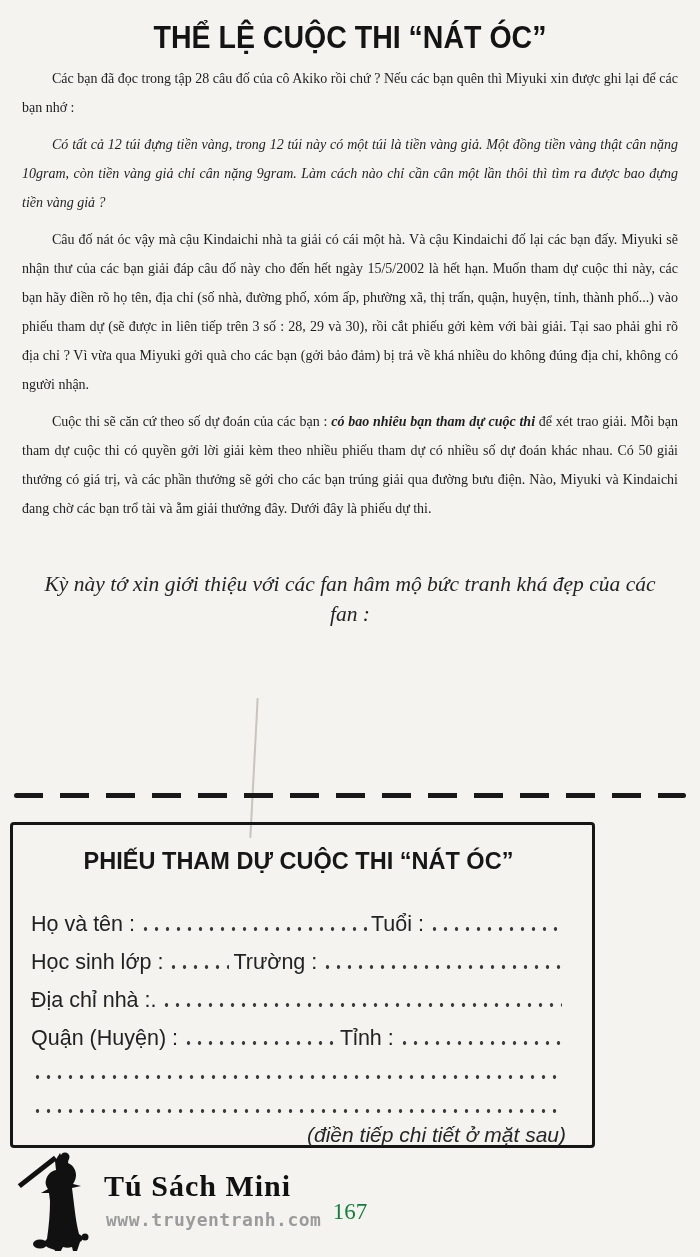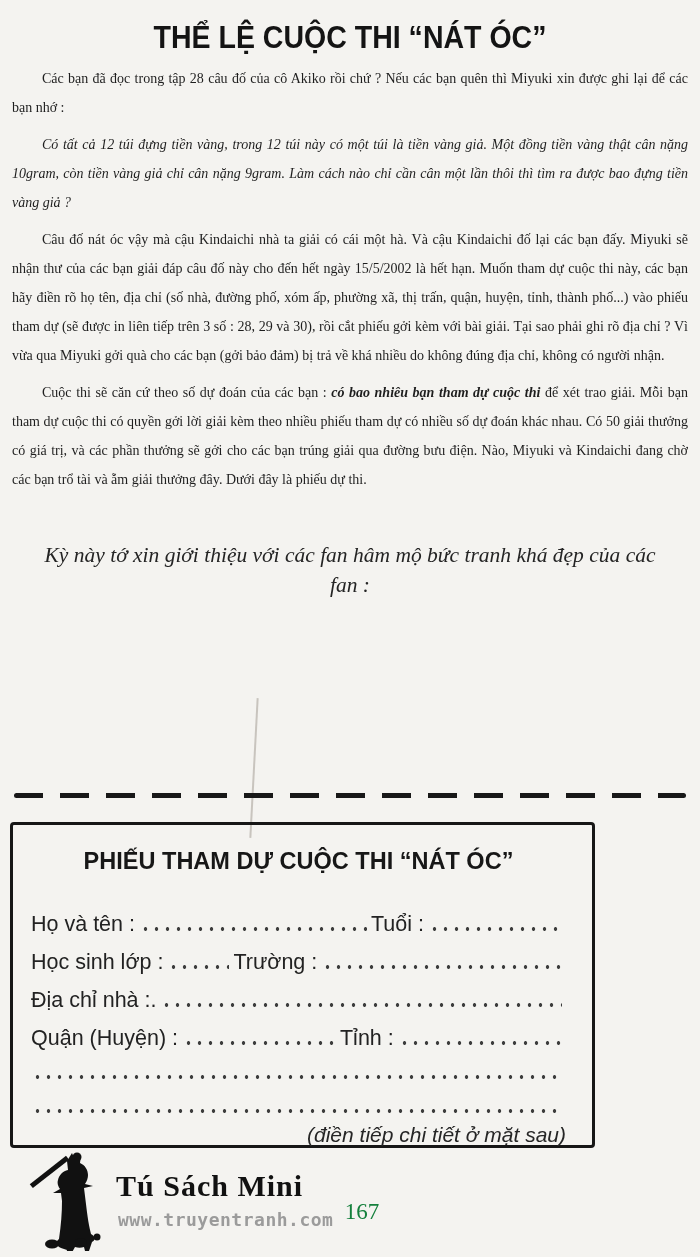--- a/index.html
+++ b/index.html
@@ -6,21 +6,21 @@
   .page {
     position:relative;
     width:700px; height:1257px;
     margin:0 auto;
     background:#f4f3f0;
     color:#1c1c1c;
     font-family:"Liberation Serif", serif;
     overflow:hidden;
     box-sizing:border-box;
   }
-  .content { padding:0 12px; }
+  .content { padding:0 22px; }
   .doc-title {
     margin:20px 0 6px 0;
     text-align:center;
     font-family:"Liberation Sans", sans-serif;
     font-weight:bold;
     font-size:31px;
     letter-spacing:0px;
     transform:scaleX(0.92);
     color:#141414;
   }
@@ -92,21 +92,21 @@
   .dotfill.fixed-sm { flex:0 0 58px; }
   .dotfill.fixed-md { flex:0 0 150px; }
   .dotrow { height:34px; }
   .form-note {
     margin-top:4px;
     text-align:right;
     font-style:italic;
     font-size:21px;
     color:#262626;
   }
-  .footer { position:absolute; left:12px; right:0; bottom:0; height:105px; }
+  .footer { position:absolute; left:0; right:0; bottom:0; height:105px; }
   .logo { position:absolute; left:14px; bottom:6px; width:330px; height:100px; }
   .logo-sil { position:absolute; left:0; bottom:0; }
   .logo-name {
     position:absolute; left:90px; top:18px;
     font-family:"Liberation Serif", serif;
     font-weight:bold;
     font-size:30px;
     color:#111;
     letter-spacing:1px;
   }

